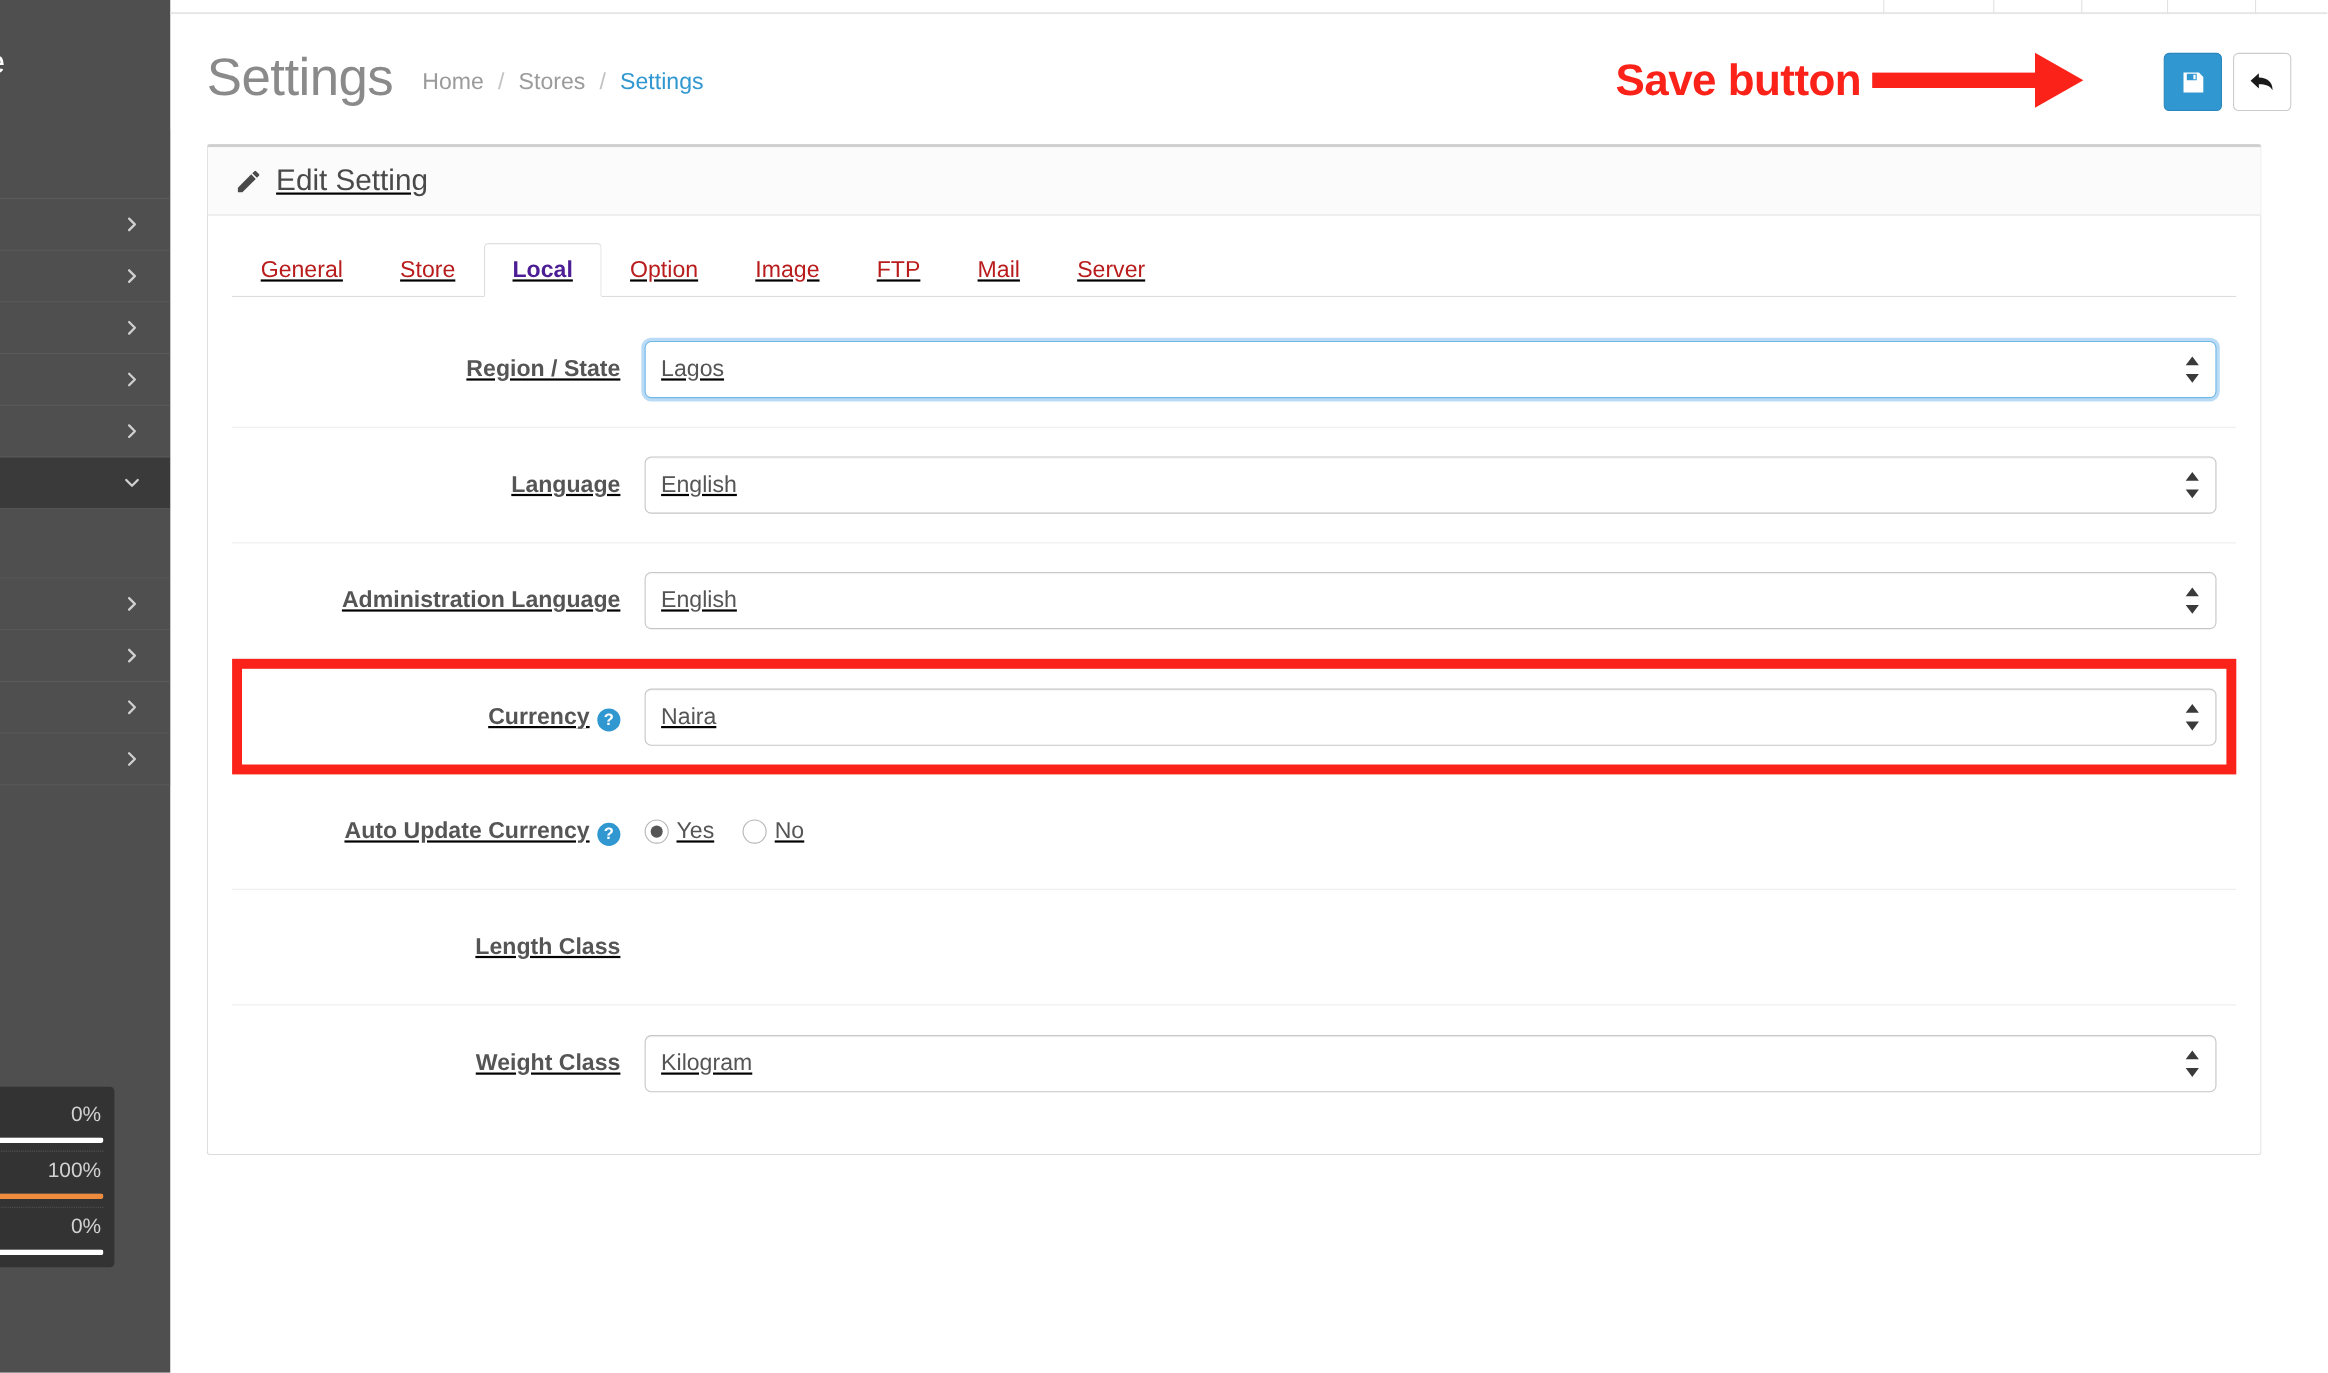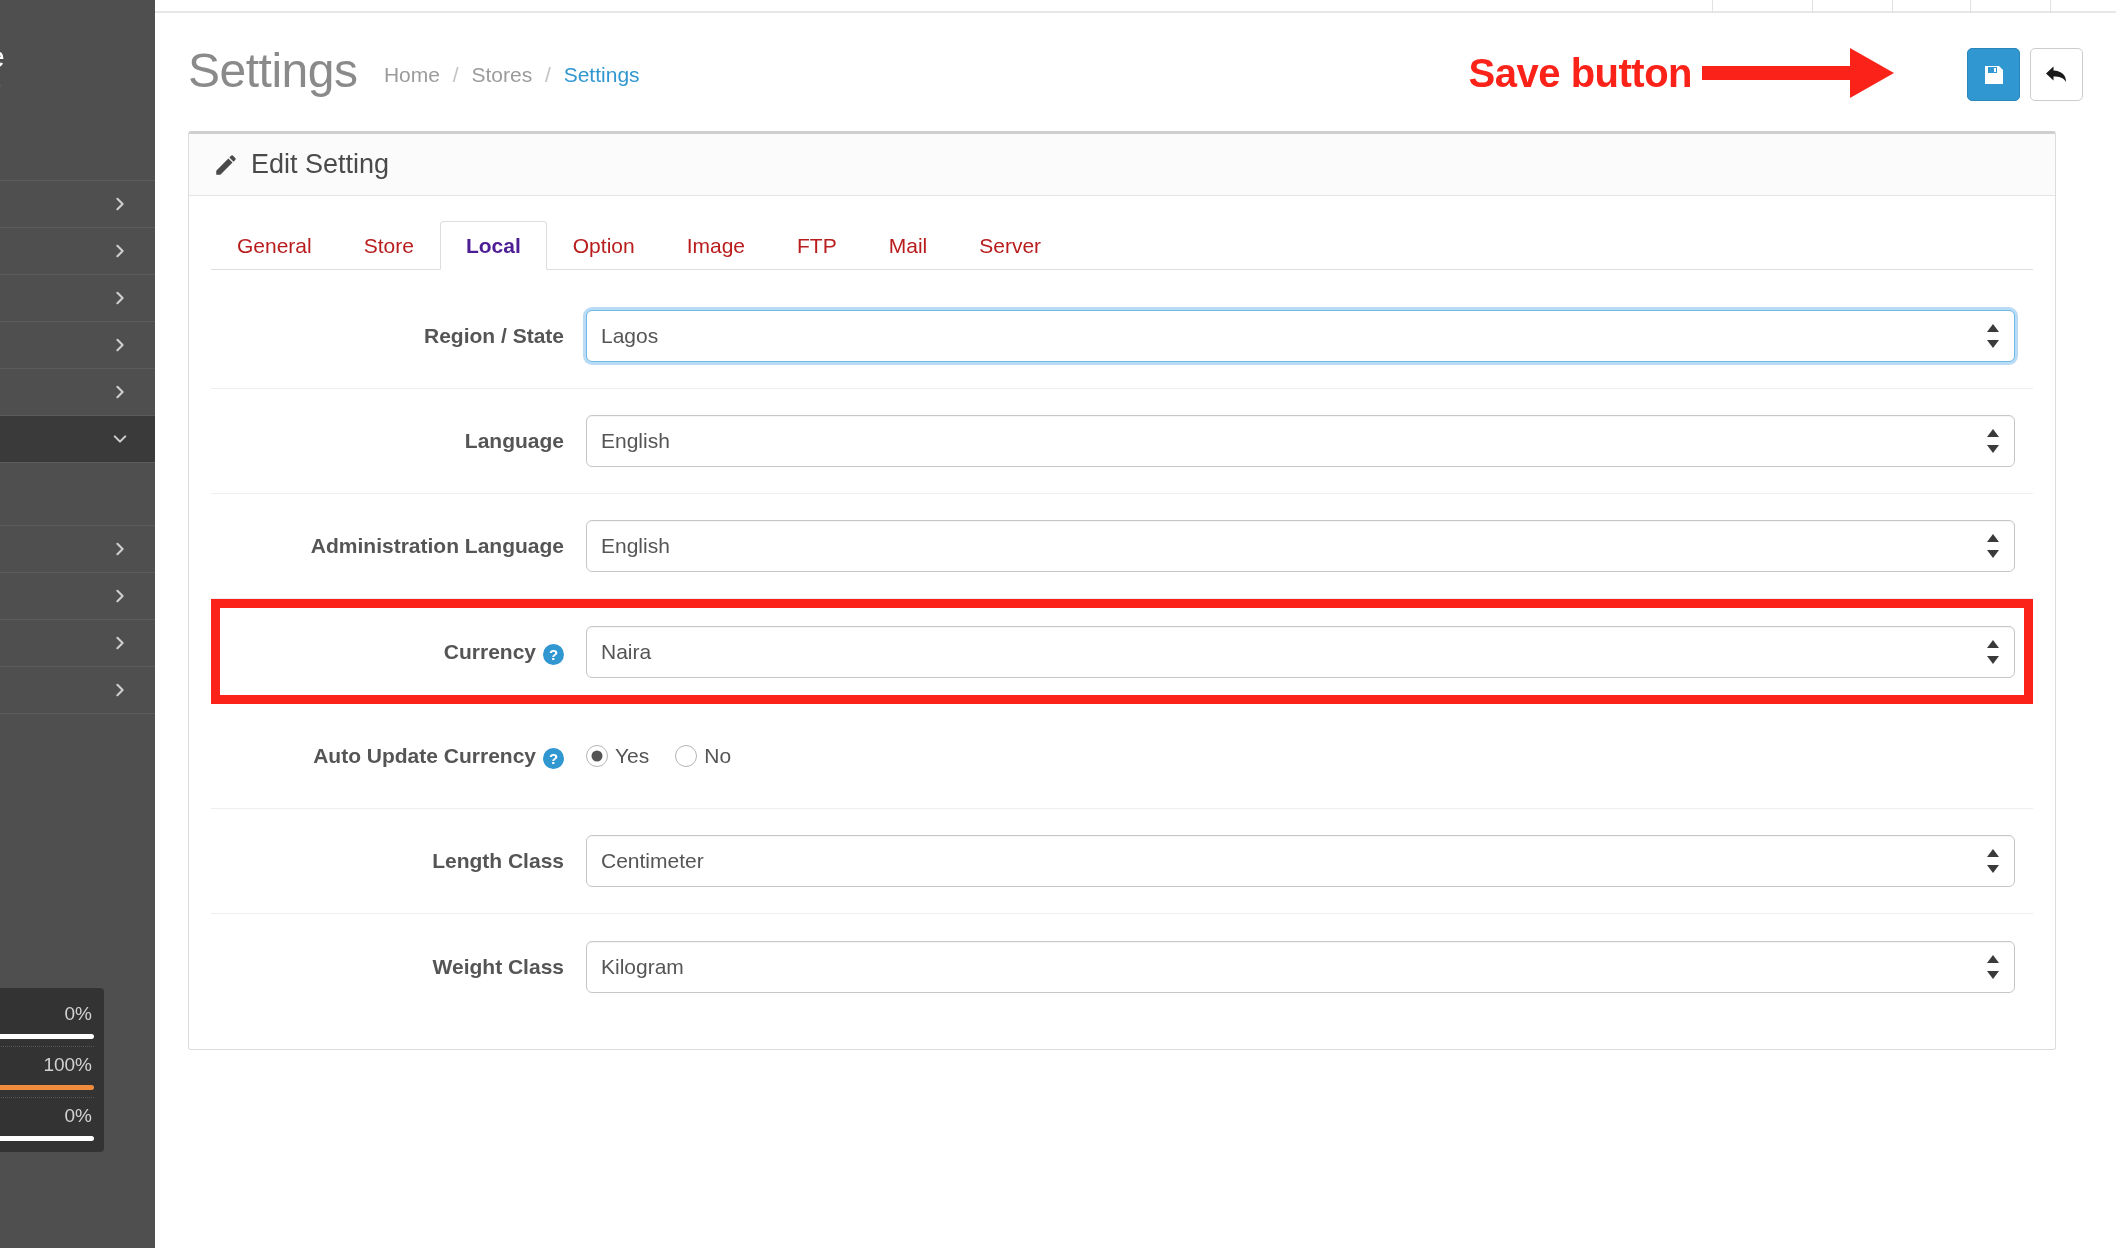--- a/index.html
+++ b/index.html
@@ -151,20 +151,21 @@
   .btn-back { background: #ffffff; border: 1px solid #cccccc; }
   .btn-icon svg { display: block; }
 
   
   .card {
     margin: 0 60px 0 33px;
     background: #ffffff;
     border: 1px solid #dcdcdc;
     border-top: 3px solid #cfcfcf;
     border-radius: 3px;
+    text-decoration: underline;
   }
   .card-head {
     height: 62px;
     background: #fbfbfb;
     border-bottom: 1px solid #e4e4e4;
     display: flex; align-items: center;
     padding: 0 24px;
   }
   .card-head .pencil { width: 26px; height: 26px; margin-right: 12px; color: #4a4a4a; }
   .card-head .pencil svg { display: block; width: 26px; height: 26px; }
@@ -510,29 +511,20 @@
                   </label>
                   <label class="radio-item">
                     <span class="radio-dot"></span>
                     <span class="radio-label">No</span>
                   </label>
                 </div>
               </div>
             </div>
             <div class="form-row">
               <div class="row-label"><span>Length Class</span></div>
-              <div class="row-control">
-                <div class="select-box">
-                  <span>Centimeter</span>
-                  <span class="select-arrows">
-                    <span class="up"></span>
-                    <span class="dn"></span>
-                  </span>
-                </div>
-              </div>
             </div>
             <div class="form-row">
               <div class="row-label"><span>Weight Class</span></div>
               <div class="row-control">
                 <div class="select-box">
                   <span>Kilogram</span>
                   <span class="select-arrows">
                     <span class="up"></span>
                     <span class="dn"></span>
                   </span>

